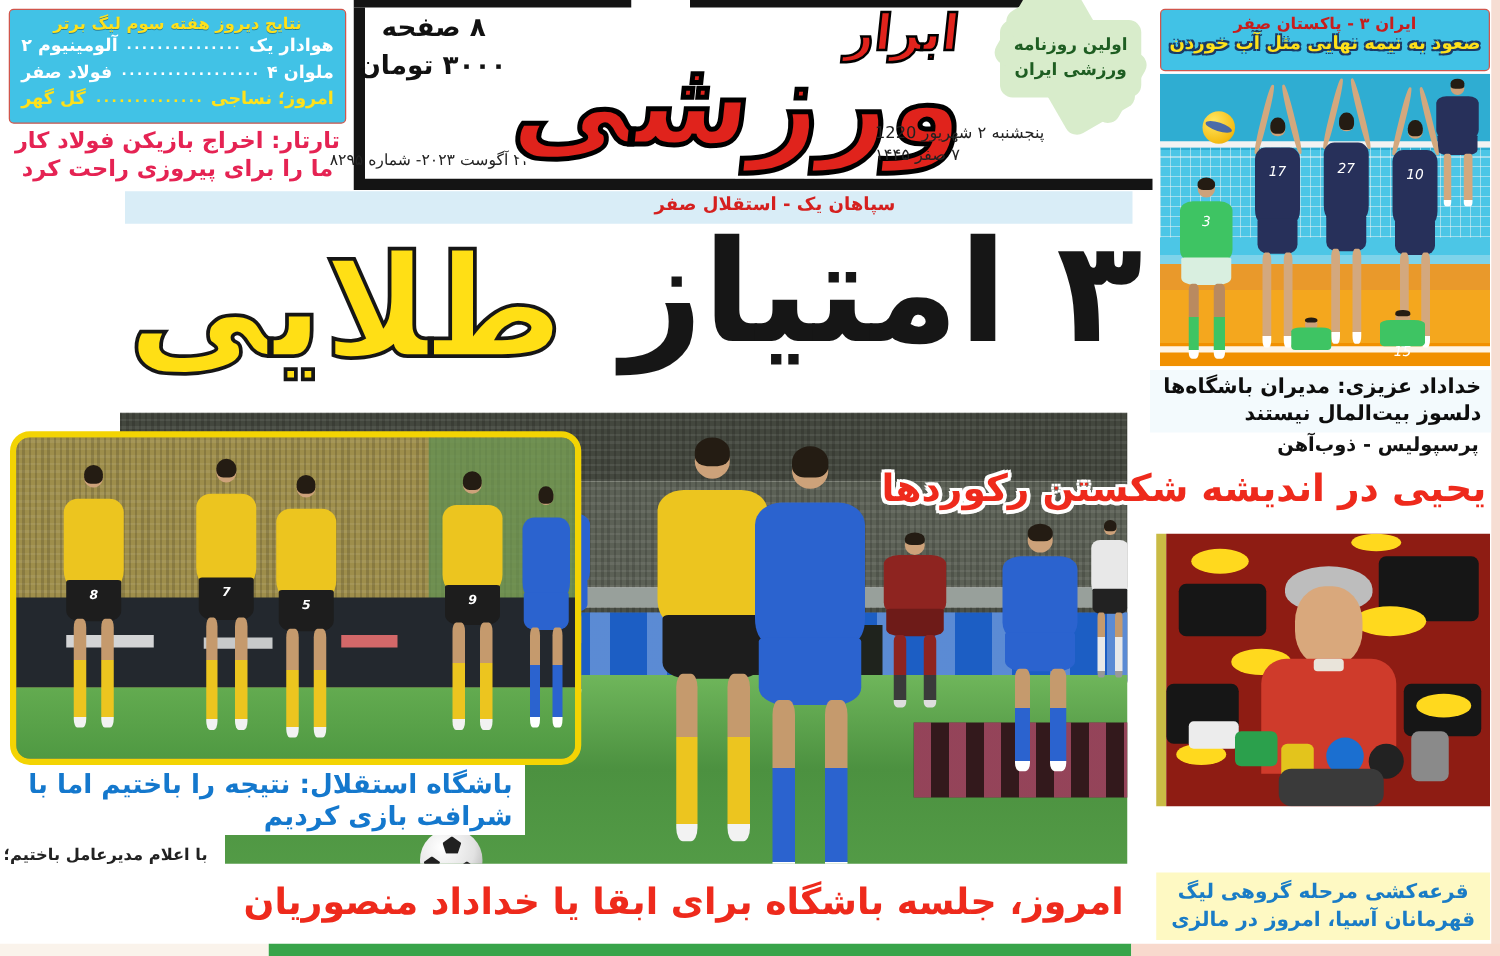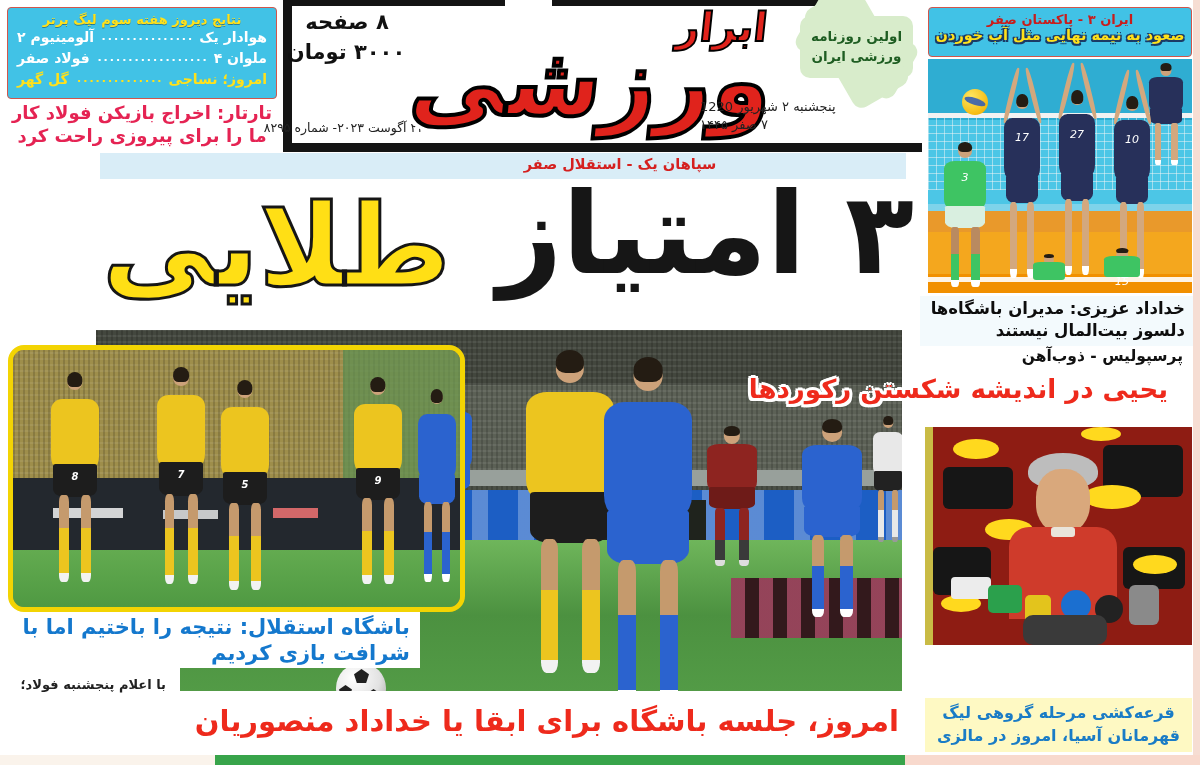--- a/index.html
+++ b/index.html
@@ -267,21 +267,21 @@
         <i class="shorts"></i>
         <i class="leg a"></i>
         <i class="leg b"></i>
     </div>
   </div>
 
   <div class="abs" style="left:0;top:612px;width:420px;height:56px;background:#fff;z-index:8">
     <div class="blue-outline" style="font-size:21px;line-height:1.25;text-align:right;padding:2px 10px 0 0">باشگاه استقلال: نتیجه را باختیم اما با شرافت بازی کردیم</div>
   </div>
   <div class="abs" style="left:0;top:668px;width:180px;height:36px;background:#fff;z-index:8">
-    <div style="font-size:13px;font-weight:700;color:#222;text-align:right;padding:9px 14px 0 0">با اعلام پنجشنبه فولاد؛</div>
+    <div style="font-size:13px;font-weight:700;color:#222;text-align:right;padding:9px 14px 0 0">با اعلام مدیرعامل باختیم؛</div>
   </div>
   <div class="abs red-outline" style="left:5px;top:704px;width:898px;font-size:29px;text-align:right;padding-right:4px;z-index:9">امروز، جلسه باشگاه برای ابقا یا خداداد منصوریان</div>
 
   <div class="abs cyanbox" style="left:928px;top:7px;width:264px;height:50px">
     <div class="volley1">ایران ۳ - پاکستان صفر</div>
     <div class="volley2">صعود به نیمه نهایی مثل آب خوردن</div>
   </div>
 
   <div class="abs photo" style="left:928px;top:59px;width:264px;height:234px">
     <div class="abs" style="inset:0;background:linear-gradient(#2fadd2 0 26%, #4cc6e6 26% 62%, #7ed3ea 62% 65%, #e9992b 65% 74%, #f4a71e 74% 92%, #f19000 92%)"></div>
@@ -350,21 +350,21 @@
       <i class="head"></i>
         <i class="hair"></i>
         <i class="torso"></i>
       <i class="num-back" style="top:40%">15</i>
     </div>
   </div>
 
   <div class="abs azizi" style="left:920px;top:296px;width:273px;height:50px">خداداد عزیزی: مدیران باشگاه‌ها دلسوز بیت‌المال نیستند</div>
   <div class="abs matchlabel" style="left:920px;top:347px;width:273px">پرسپولیس - ذوب‌آهن</div>
 
-  <div class="abs red-outline" style="left:554px;top:374px;width:620px;font-size:26px;text-align:right;padding-right:6px;z-index:9">یحیی در اندیشه شکستن رکوردها</div>
+  <div class="abs red-outline" style="left:575px;top:374px;width:620px;font-size:30px;text-align:right;padding-right:6px;z-index:9">یحیی در اندیشه شکستن رکوردها</div>
 
   <div class="abs" style="left:925px;top:427px;width:8px;height:218px;background:#c9bb45"></div>
   <div class="abs photo" style="left:933px;top:427px;width:259px;height:218px;background:#8e1c13">
     <div class="abs" style="left:10px;top:40px;width:70px;height:42px;background:#161616;border-radius:6px"></div>
     <div class="abs" style="left:170px;top:18px;width:80px;height:52px;background:#161616;border-radius:6px"></div>
     <div class="abs" style="left:190px;top:120px;width:62px;height:42px;background:#161616;border-radius:6px"></div>
     <div class="abs" style="left:0;top:120px;width:58px;height:48px;background:#161616;border-radius:6px"></div>
     <div class="abs" style="left:20px;top:12px;width:46px;height:20px;background:#ffd91e;border-radius:50%"></div>
     <div class="abs" style="left:150px;top:58px;width:58px;height:24px;background:#ffd91e;border-radius:50%"></div>
     <div class="abs" style="left:52px;top:92px;width:48px;height:21px;background:#ffd91e;border-radius:50%"></div>

